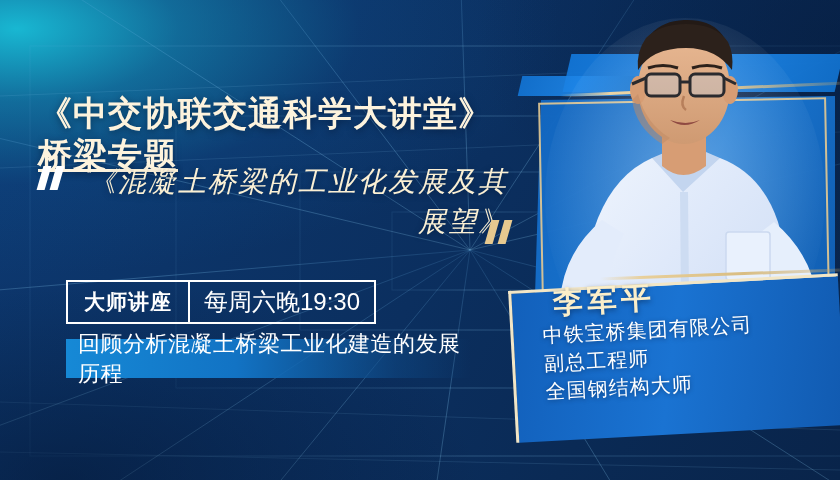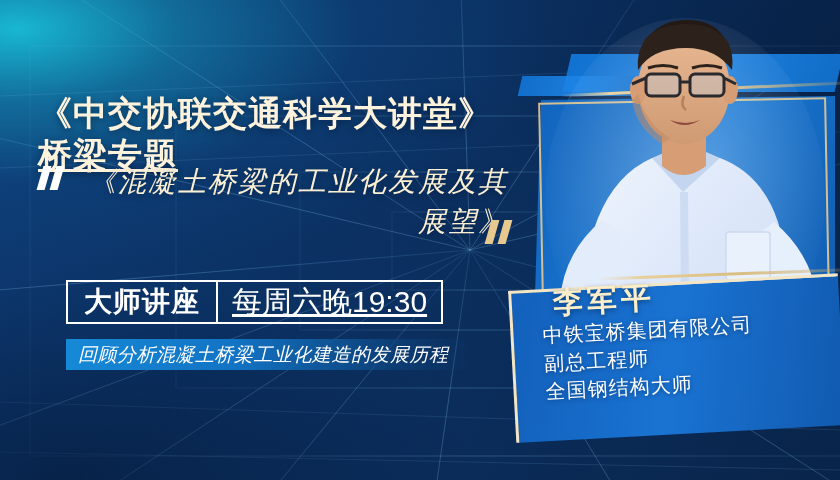--- a/index.html
+++ b/index.html
@@ -114,32 +114,31 @@
   .sched{
     position:absolute; left:66px; top:280px;
     display:flex; align-items:stretch;
     border:2px solid #ffffff;
     height:44px;
   }
   .sched .cell{
     display:flex; align-items:center; justify-content:center;
     color:#ffffff; white-space:nowrap;
   }
-  .sched .c1{ padding:0 16px; font-size:28px; font-weight:bold; letter-spacing:1px; }
+  .sched .c1{ padding:0 16px; font-size:21px; font-weight:bold; letter-spacing:1px; }
   .sched .sep{ width:2px; background:#ffffff; }
-  .sched .c2{ padding:8px 14px; font-size:30px; font-weight:normal; letter-spacing:0;text-decoration:underline; }
+  .sched .c2{ padding:8px 14px; font-size:24px; font-weight:normal; letter-spacing:0; }
 
   
   .tagline{
-    position:absolute; left:66px; top:339px; width:404px; height:31px;
+    position:absolute; left:66px; top:339px; width:404px; height:39px;
     display:flex; align-items:center;
     padding-left:12px;
-    color:#ffffff; font-size:19px; letter-spacing:.5px;
+    color:#ffffff; font-size:22px; letter-spacing:.5px;
     background:linear-gradient(90deg,#1689d6 0%,#1273c4 42%,rgba(14,72,132,.55) 82%,rgba(12,52,104,0) 100%);
-    font-style:italic;
   }
 
   
   .speaker-text{
     position:absolute; left:534px; top:286px; width:320px;
     transform:rotate(-3.1deg);
     transform-origin:left top;
   }
   .speaker-name{
     font-size:30px; font-weight:bold; color:#fbeec9; letter-spacing:4px;

